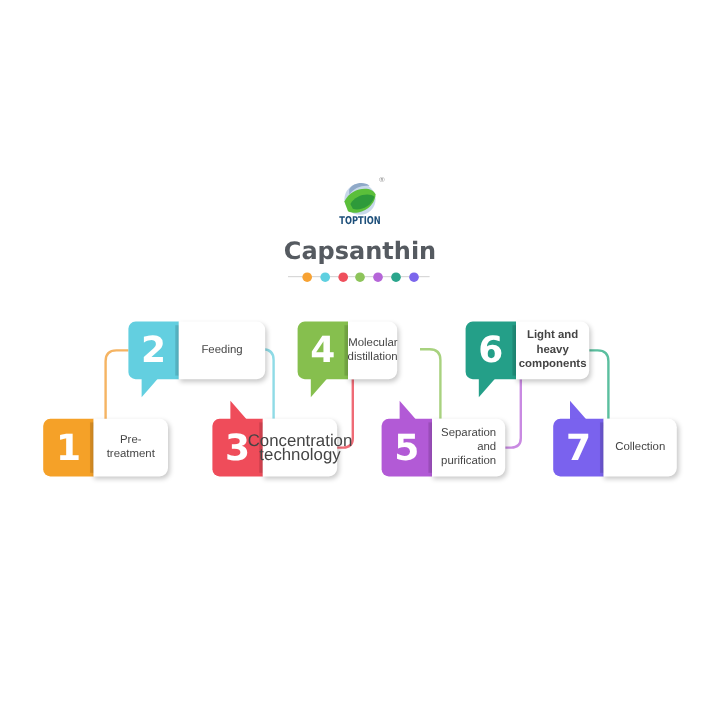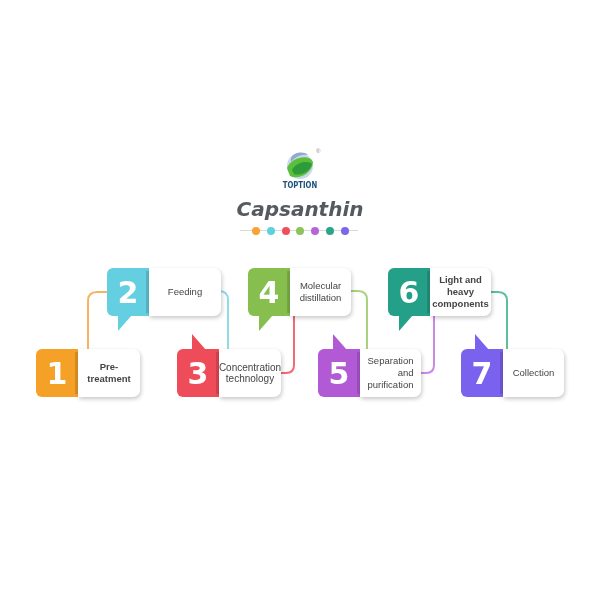--- a/index.html
+++ b/index.html
@@ -4,21 +4,21 @@
 <style>
   * { box-sizing: border-box; margin: 0; padding: 0; }
   html, body { width: 600px; height: 600px; background: #ffffff; overflow: hidden; }
   body { position: relative; font-family: "Liberation Sans", "DejaVu Sans", sans-serif; }
 
   .logo { position: absolute; left: 282px; top: 148px; width: 40px; height: 46px; }
   .logo-text { position: absolute; left: 276px; top: 180px; width: 48px; text-align: center;
     font-family: "DejaVu Sans Condensed", "DejaVu Sans", sans-serif; font-weight: bold; font-size: 9px;
     color: #1d4f7a; letter-spacing: 0px; transform: scaleX(0.85); }
   .title { position: absolute; left: 200px; top: 197px; width: 200px; text-align: center;
-    font-family: "DejaVu Sans", sans-serif; font-weight: bold; font-size: 20px; color: #555a60; font-style: italic; }
+    font-family: "DejaVu Sans", sans-serif; font-weight: bold; font-size: 20px; color: #555a60; }
   .dots-line { position: absolute; left: 240px; top: 230px; width: 118px; height: 1px; background: #d8d8d8; }
   .dot { position: absolute; width: 8px; height: 8px; border-radius: 50%; top: 227px; }
 
   svg.connectors { position: absolute; left: 0; top: 0; width: 600px; height: 600px; }
 
   .step { position: absolute; height: 48px; }
   .step .num { position: absolute; left: 0; top: 0; width: 42px; height: 48px; border-radius: 6px 0 0 6px;
     color: #ffffff; font-family: "DejaVu Sans", sans-serif; font-weight: bold; font-size: 30px;
     display: flex; align-items: center; justify-content: center; }
   .step .num::after { content: ""; position: absolute; right: 0; top: 3px; bottom: 3px; width: 3px;
@@ -63,41 +63,41 @@
 
   <path d="M350 291 L358 291 Q367 291 367 300 L367 349" fill="none" stroke="#a8d27f" stroke-width="2"></path>
 
   <path d="M421 373 L426 373 Q434 373 434 365 L434 316" fill="none" stroke="#c98ae2" stroke-width="2"></path>
 
   <path d="M491 292 L498 292 Q507 292 507 301 L507 349" fill="none" stroke="#5bbf9f" stroke-width="2"></path>
 </svg>
 
 <div class="step" style="left:36px; top:349px;">
   <div class="num" style="background:#f5a128;">1</div>
-  <div class="label" style="width:62px;font-weight:bold;">
+  <div class="label" style="width:62px;">
     <span>Pre-<br>treatment</span>
   </div>
 </div>
 
 <div class="tail" style="left:118px; top:315px; border-left:0 solid transparent; border-right:14px solid transparent; border-top:16px solid #63cfe0;"></div>
 <div class="step" style="left:107px; top:268px;">
   <div class="num" style="background:#63cfe0;">2</div>
   <div class="label" style="width:72px;">Feeding</div>
 </div>
 
 <div class="tail" style="left:192px; top:334px; border-left:0 solid transparent; border-right:14px solid transparent; border-bottom:16px solid #ef4c5a;"></div>
 <div class="step" style="left:177px; top:349px;">
   <div class="num" style="background:#ef4c5a;">3</div>
-  <div class="label" style="width:62px; font-size:10px; line-height:11px;text-align:center;">Concentration technology</div>
+  <div class="label" style="width:62px; font-size:14px; line-height:11px;text-align:center;">Concentration technology</div>
 </div>
 
 <div class="tail" style="left:259px; top:315px; border-left:0 solid transparent; border-right:14px solid transparent; border-top:16px solid #86bf4e;"></div>
 <div class="step" style="left:248px; top:268px;">
   <div class="num" style="background:#86bf4e;">4</div>
-  <div class="label" style="width:61px;">Molecular distillation</div>
+  <div class="label" style="width:41px;text-align:right;">Molecular distillation</div>
 </div>
 
 <div class="tail" style="left:333px; top:334px; border-left:0 solid transparent; border-right:14px solid transparent; border-bottom:16px solid #b25ad6;"></div>
 <div class="step" style="left:318px; top:349px;">
   <div class="num" style="background:#b25ad6;">5</div>
   <div class="label" style="width:61px; padding:0 8px;text-align:right;">Separation and purification</div>
 </div>
 
 <div class="tail" style="left:399px; top:315px; border-left:0 solid transparent; border-right:14px solid transparent; border-top:16px solid #249f88;"></div>
 <div class="step" style="left:388px; top:268px;">

